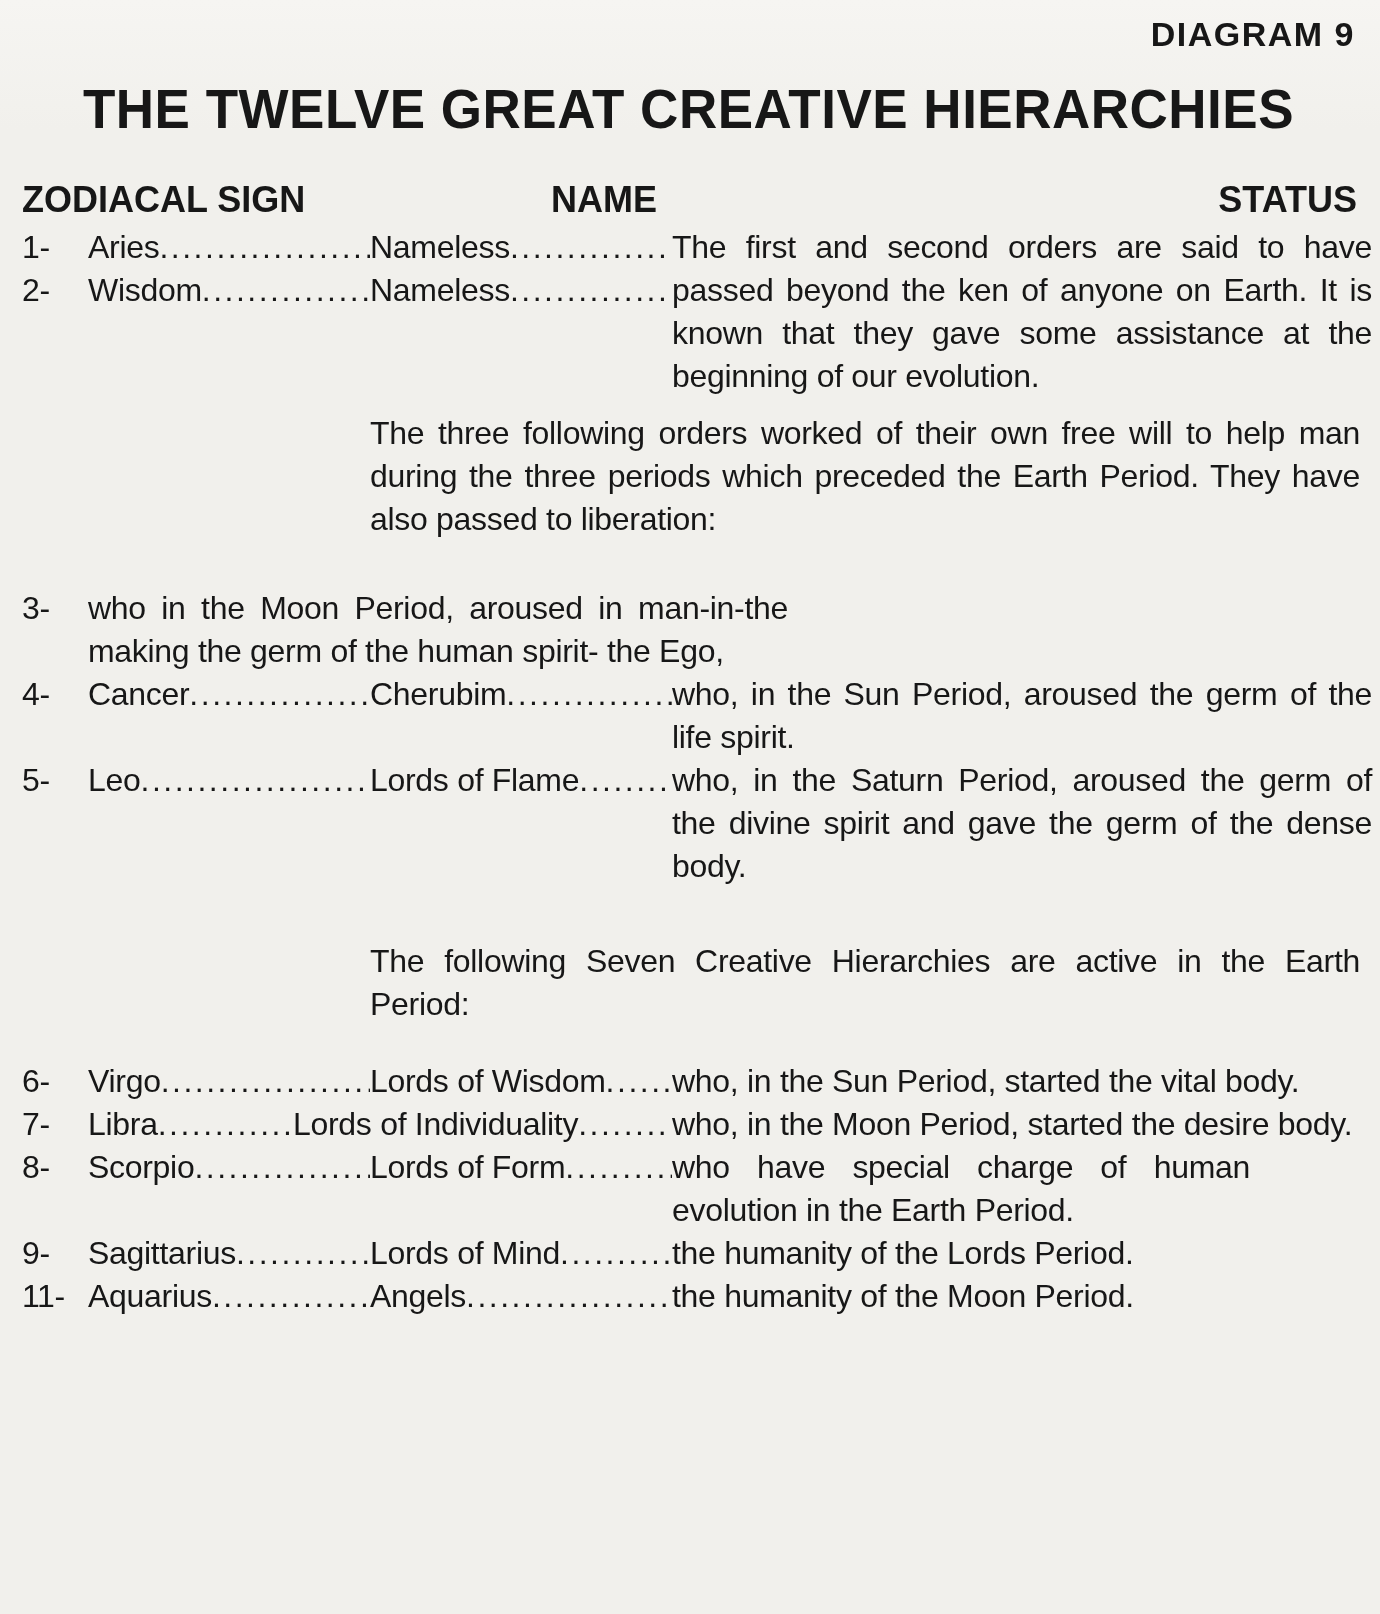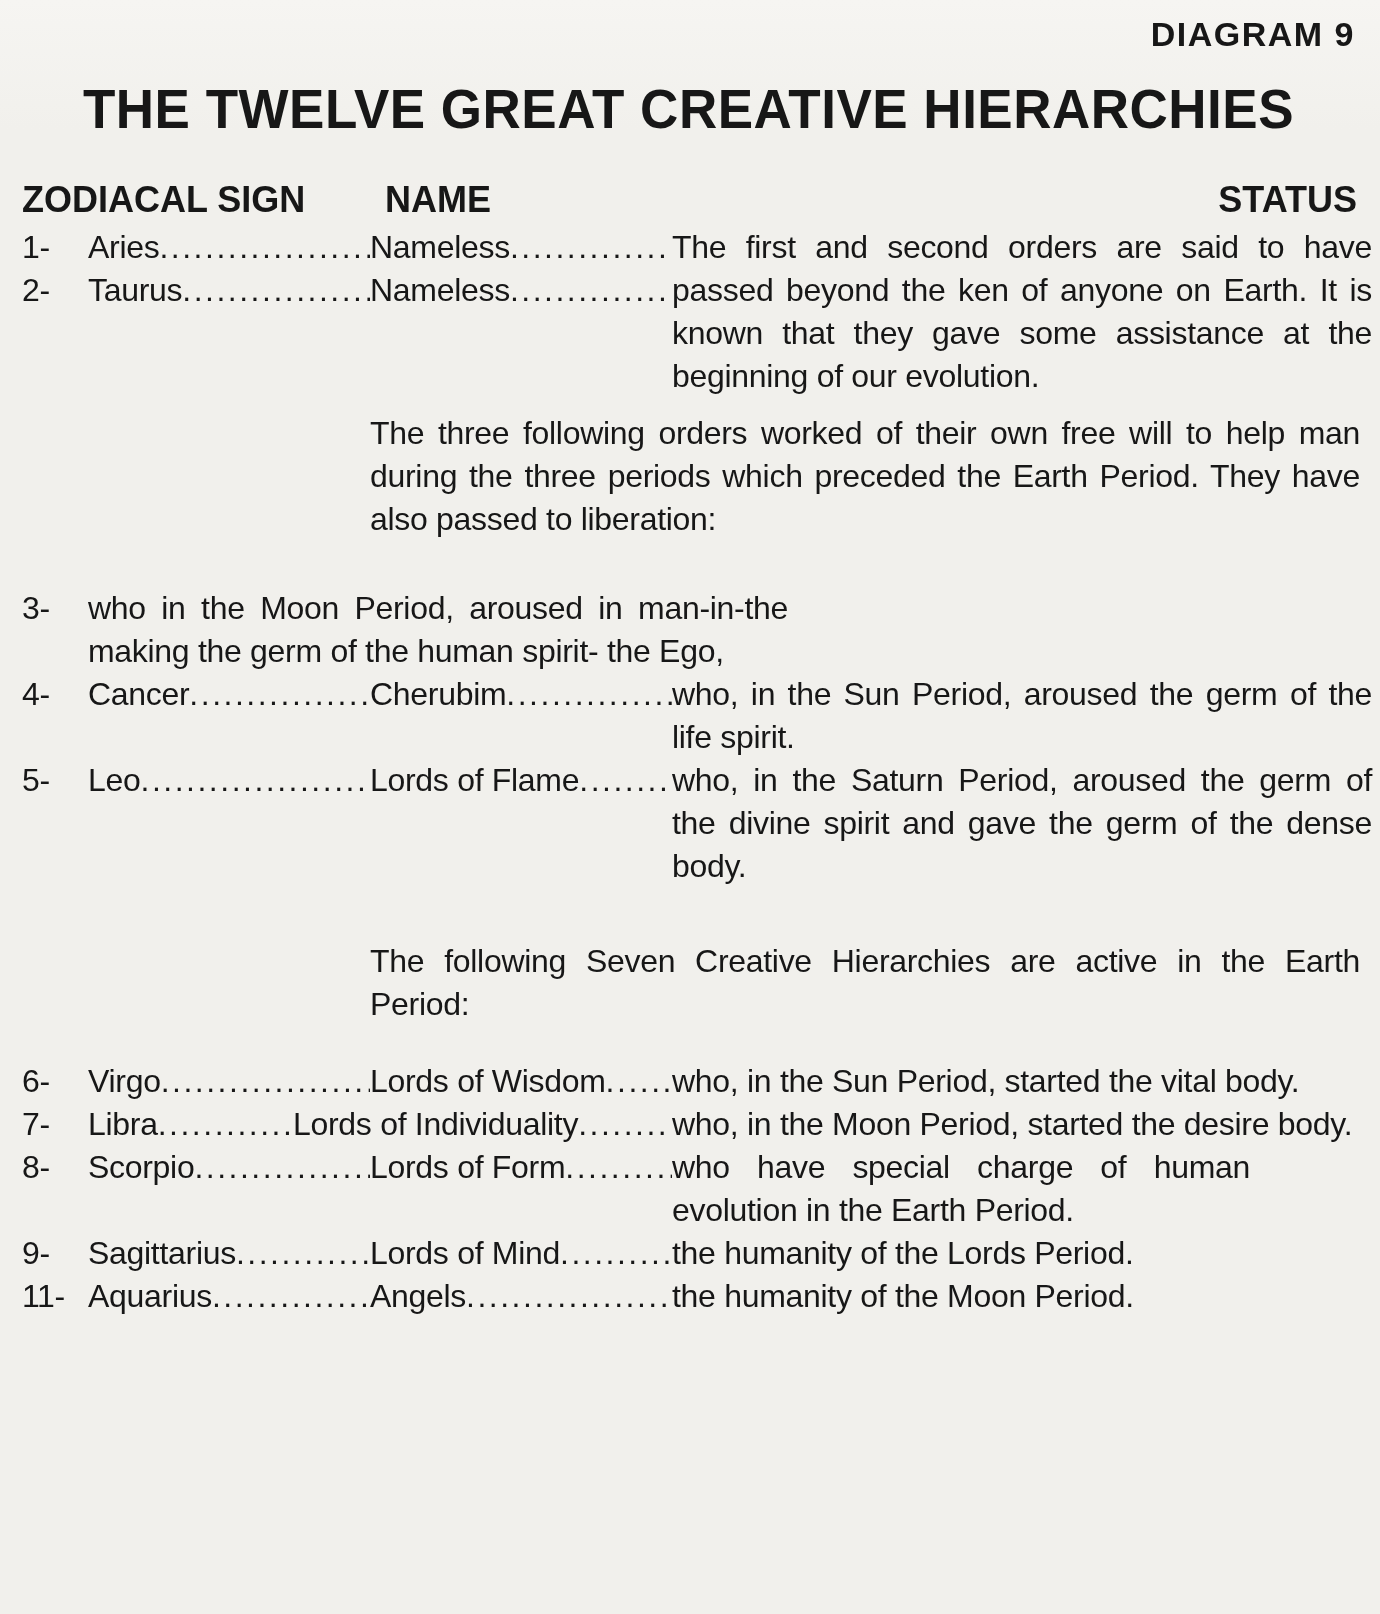--- a/index.html
+++ b/index.html
@@ -21,21 +21,21 @@
     letter-spacing:1.5px;line-height:40px;
   }
   .title{
     margin:26px 0 40px 0;
     font-size:53px;font-weight:bold;text-align:center;
     letter-spacing:0.5px;line-height:58px;
     transform:scaleY(1.04);
   }
   .thead{display:flex;font-weight:bold;font-size:36px;line-height:44px;margin-bottom:4px;}
   .th-sign{width:335px;flex:none;}
-  .th-name{width:300px;flex:none;padding-left:28px;box-sizing:border-box;}
+  .th-name{width:300px;flex:none;padding-left:28px;box-sizing:border-box;text-align:right;}
   .th-status{width:700px;flex:none;text-align:right;}
 
   
   .tb{font-size:32px;line-height:43px;letter-spacing:-0.3px;}
 
   .row{display:flex;align-items:flex-start;}
   .num{width:66px;flex:none;white-space:nowrap;}
   .mid{width:584px;flex:none;display:flex;min-width:0;}
   .signwrap{width:282px;flex:none;display:flex;min-width:0;}
   .namewrap{flex:1;display:flex;min-width:0;}
@@ -90,21 +90,21 @@
             <span class="namewrap">
                 <span class="name">Nameless</span>
                 <span class="leader"></span>
               </span>
           </span>
         </div>
         <div class="line">
           <span class="num">2-</span>
           <span class="mid">
             <span class="signwrap">
-                <span class="sign">Taurus</span>
+                <span class="sign">Wisdom</span>
                 <span class="leader"></span>
               </span>
             <span class="namewrap">
                 <span class="name">Nameless</span>
                 <span class="leader"></span>
               </span>
           </span>
         </div>
       </div>
       <div class="status multi">The first and second orders are said to have passed beyond the ken of anyone on Earth. It is known that they gave some assistance at the beginning of our evolution.</div>

